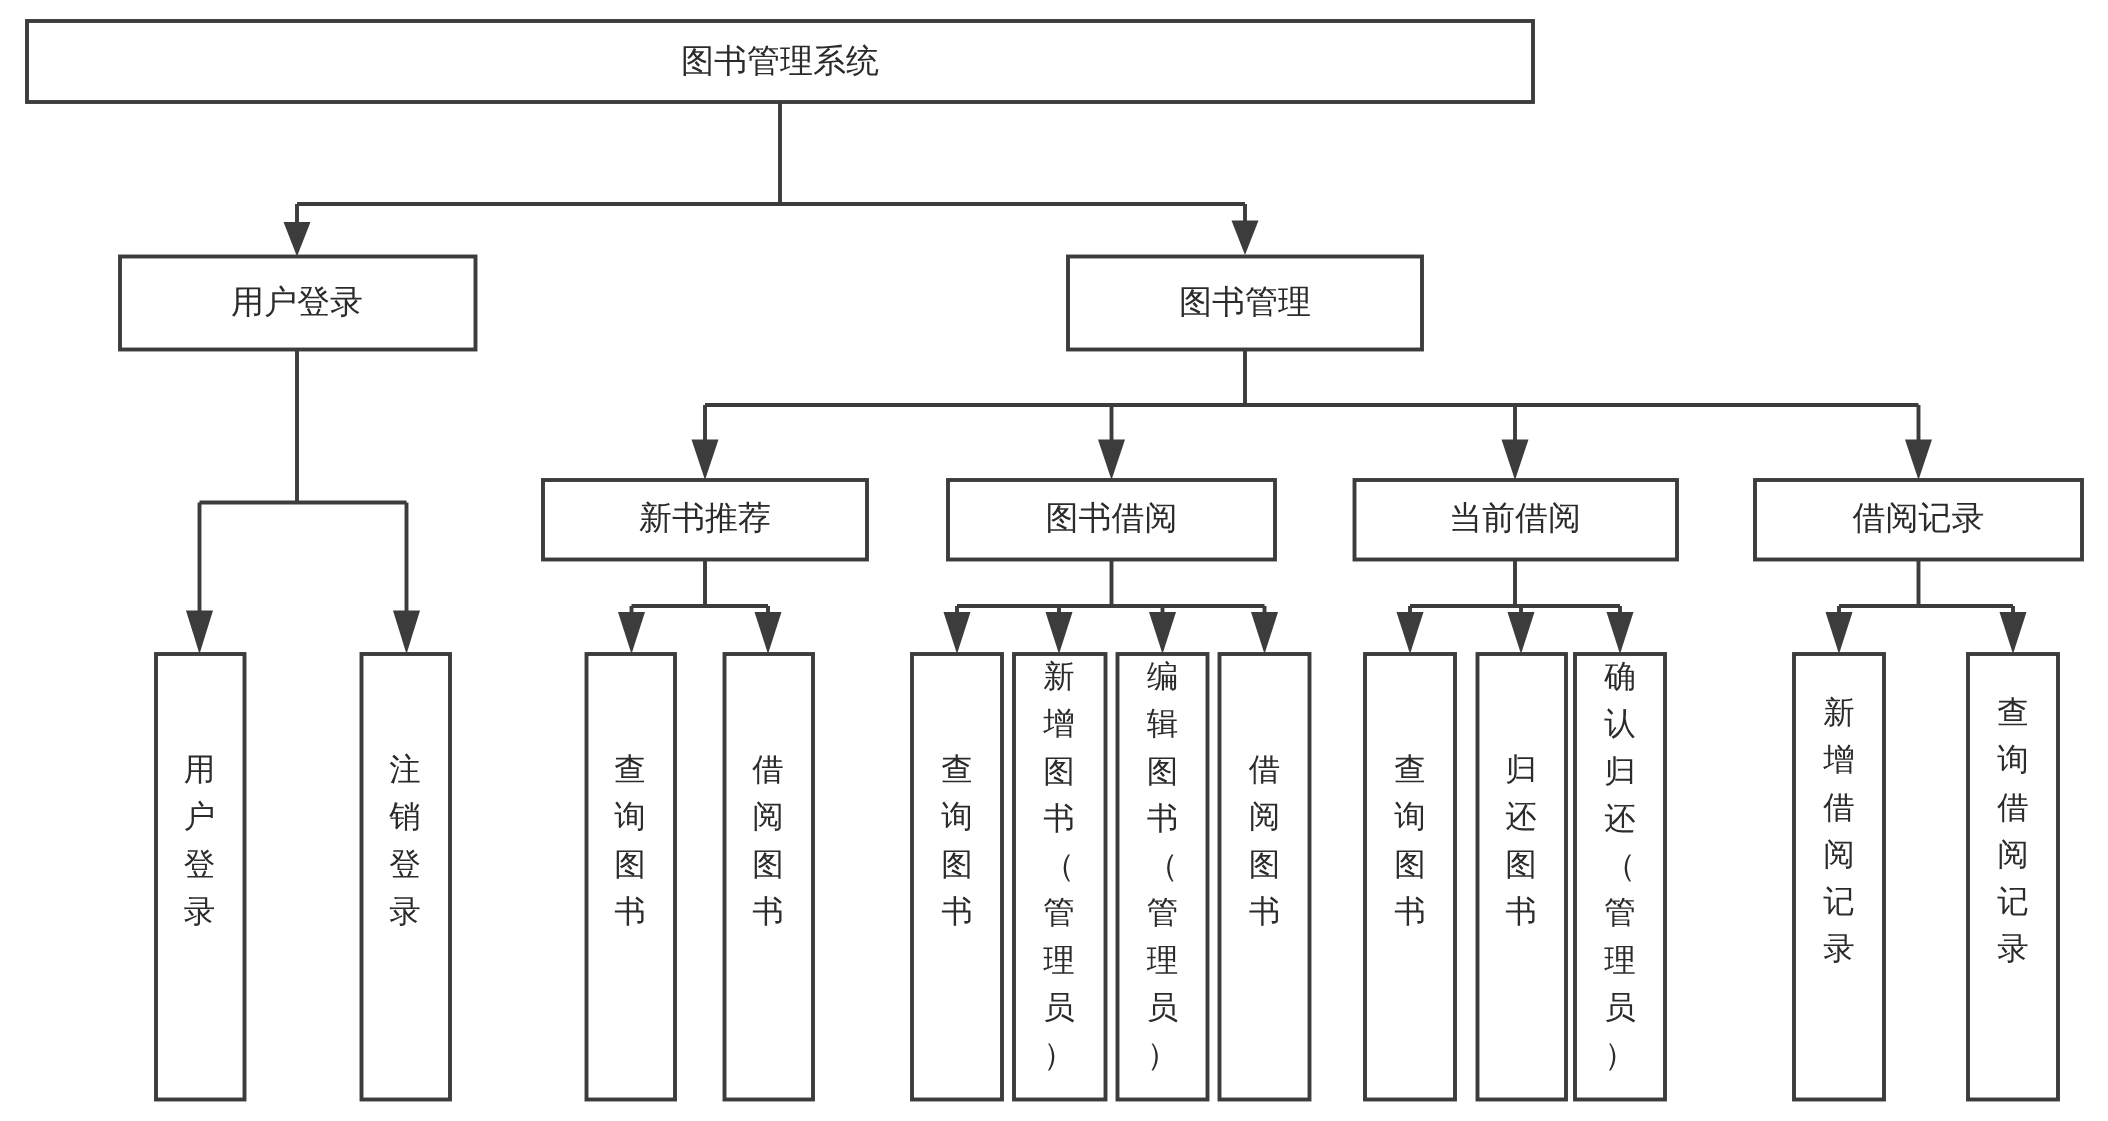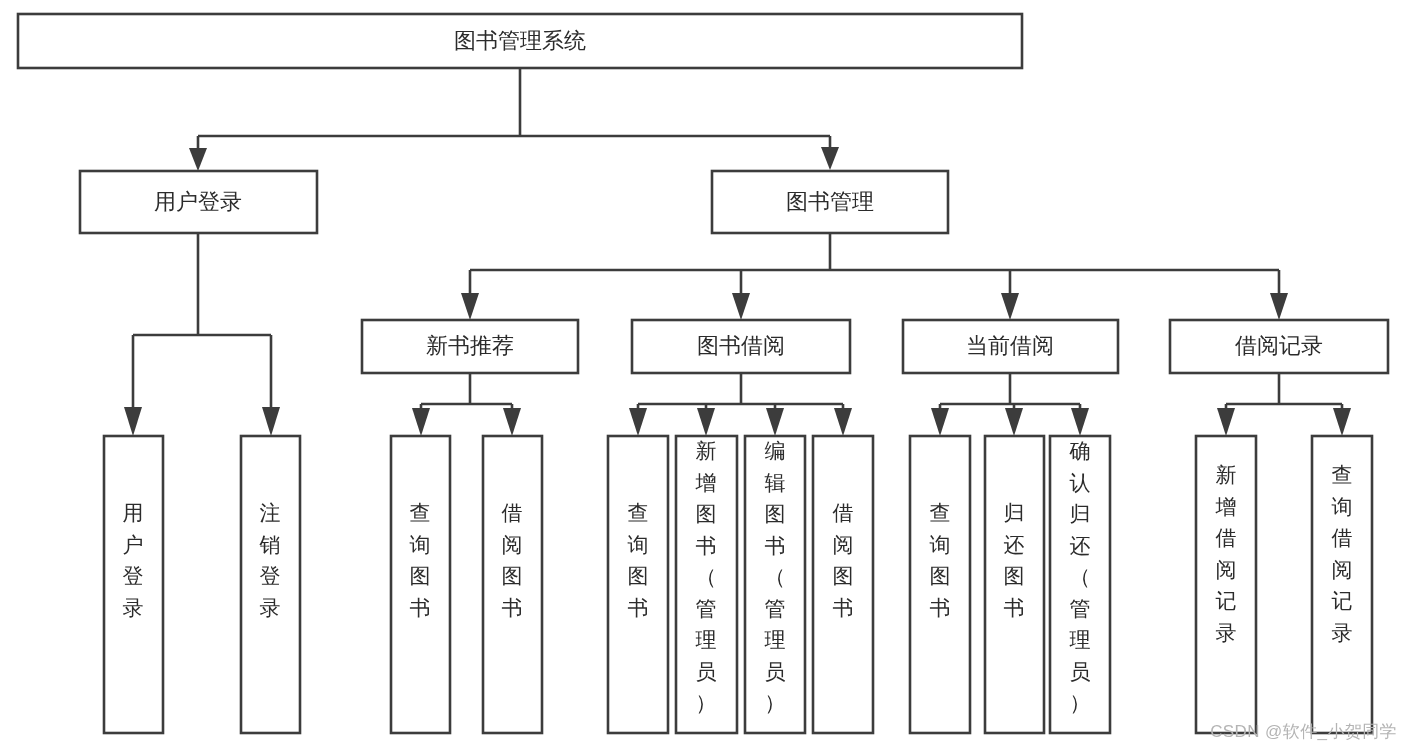--- a/index.html
+++ b/index.html
@@ -232,14 +232,13 @@
       <text class="node-label-v" x="1226" y="482"><tspan x="1226" y="482">新</tspan><tspan x="1226" y="513.5">增</tspan><tspan x="1226" y="545">借</tspan><tspan x="1226" y="576.5">阅</tspan><tspan x="1226" y="608">记</tspan><tspan x="1226" y="639.5">录</tspan></text>
     </g>
 
     <g>
       <rect class="node-box" x="1312" y="436" width="60" height="297"></rect>
       <text class="node-label-v" x="1342" y="482"><tspan x="1342" y="482">查</tspan><tspan x="1342" y="513.5">询</tspan><tspan x="1342" y="545">借</tspan><tspan x="1342" y="576.5">阅</tspan><tspan x="1342" y="608">记</tspan><tspan x="1342" y="639.5">录</tspan></text>
     </g>
 
   </svg>
 
-  <div class="watermark">CSDN @软件_小贺同学</div>
 </div>
 
 </body></html>

